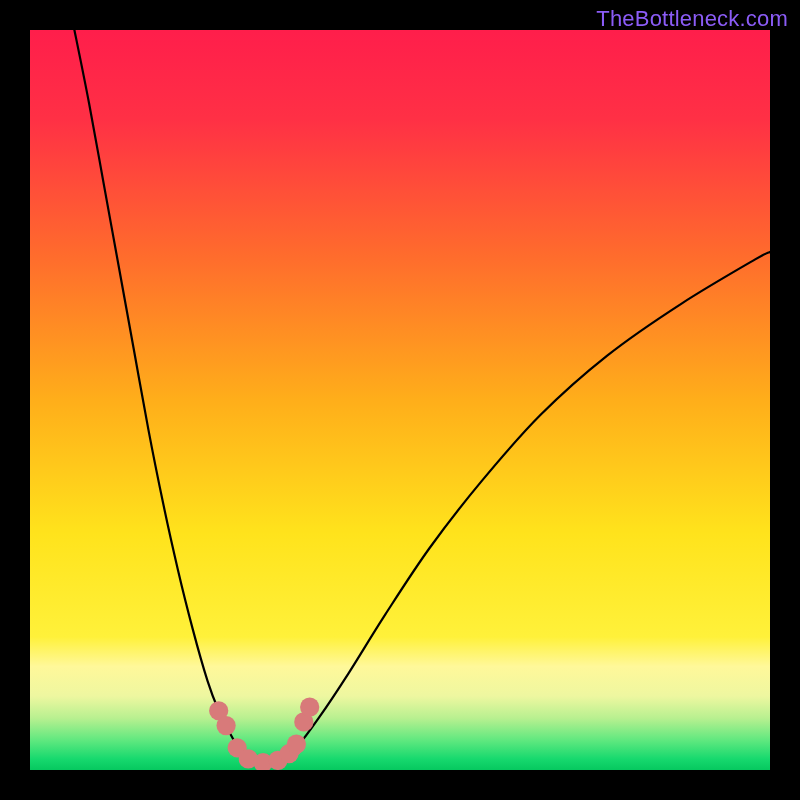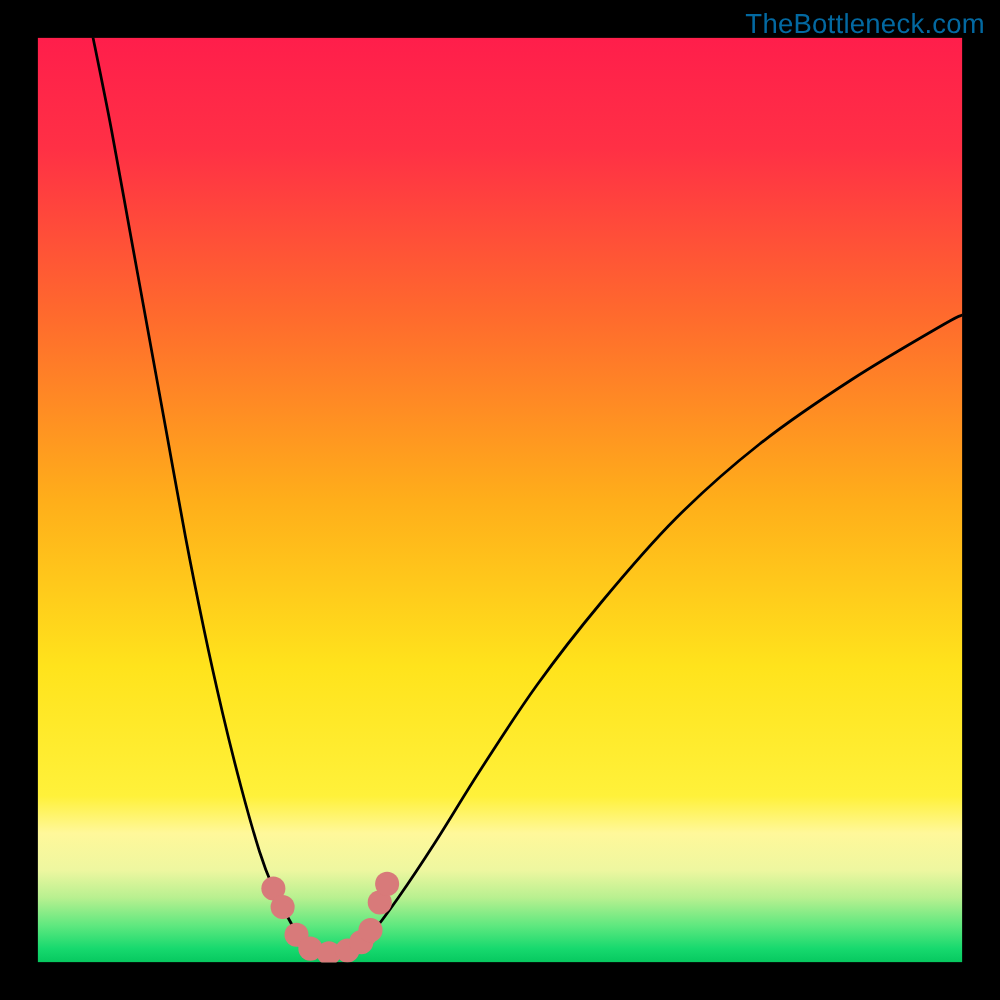--- a/index.html
+++ b/index.html
@@ -29,21 +29,21 @@
   .grad {
     position: absolute;
     top: 0; left: 0;
     width: 100%;
     height: 100%;
   }
   .watermark {
     position: absolute;
     top: 6px;
     right: 12px;
-    color: #0369a1;
+    color: #8b5cf6;
     font-size: 22px;
     font-weight: 500;
     letter-spacing: 0.2px;
   }
   svg.curves {
     position: absolute;
     top: 0; left: 0;
     width: 100%;
     height: 100%;
     overflow: visible;

